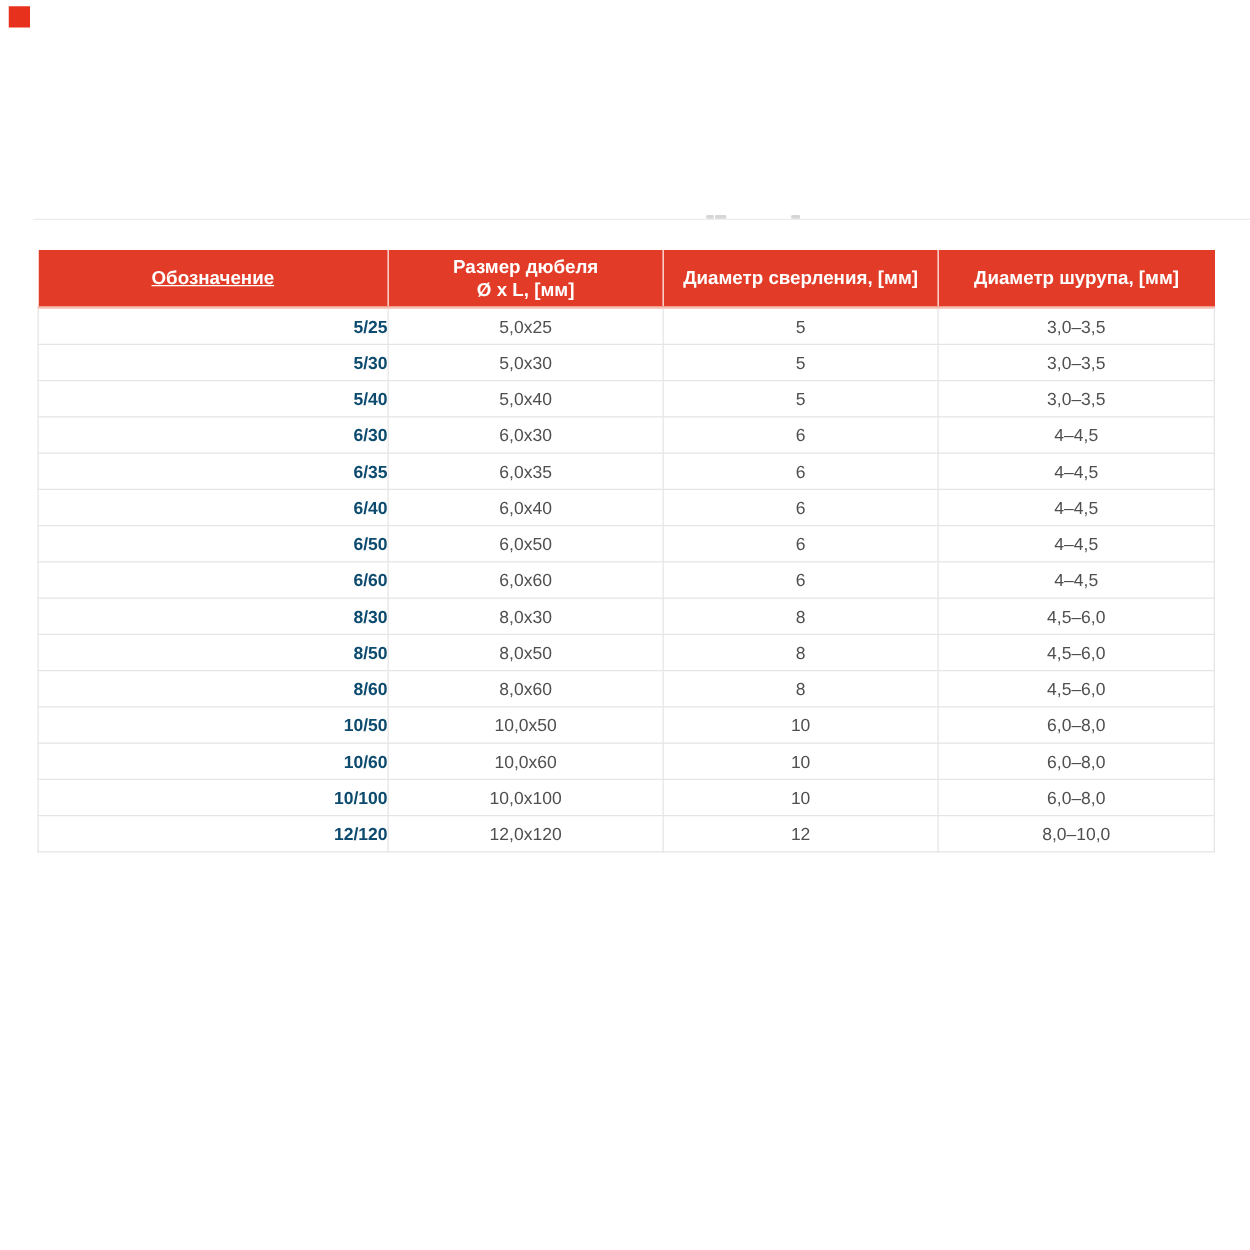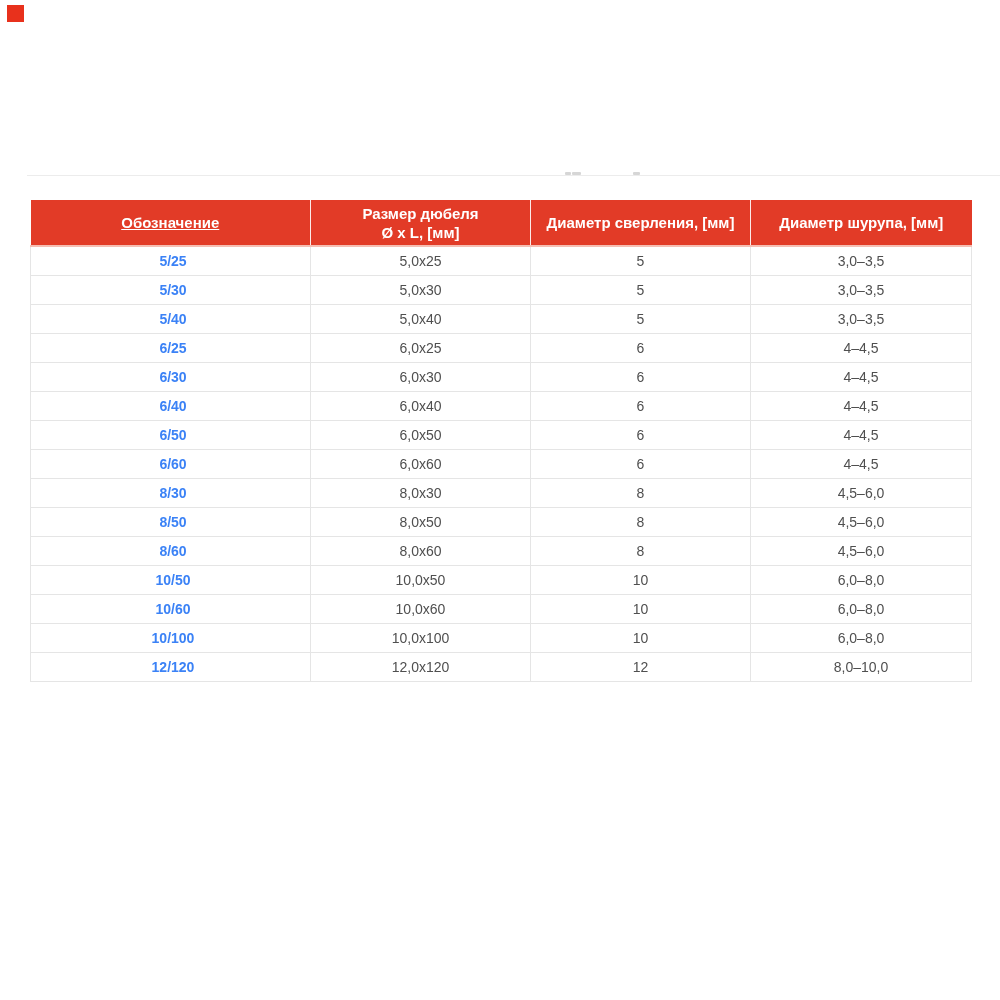--- a/index.html
+++ b/index.html
@@ -34,21 +34,21 @@
     border-left:1px solid rgba(255,255,255,.9);
     border-bottom:2px solid #f5beb3;
   }
   table.spec th.c1{border-left:none;text-decoration:underline;}
   table.spec td{
     height:28px;padding:0;font-size:14px;color:#4f4f4f;
     text-align:center;vertical-align:middle;
     border:1px solid #e5e5e5;background:#ffffff;
   }
   table.spec td.c1{
-    text-align:center;padding-left:5px;font-weight:bold;color:#3b82f6;
+    text-align:right;padding-left:5px;font-weight:bold;color:#0c4a6e;
   }
 </style>
 </head>
 <body>
 
 <div class="red-marker"></div>
 
 <div class="faint-line"></div>
 <div class="smudge s1"></div>
 <div class="smudge s2"></div>
@@ -85,28 +85,28 @@
         <td class="c3">5</td>
         <td class="c4">3,0–3,5</td>
       </tr>
       <tr>
         <td class="c1">5/40</td>
         <td class="c2">5,0x40</td>
         <td class="c3">5</td>
         <td class="c4">3,0–3,5</td>
       </tr>
       <tr>
-        <td class="c1">6/25</td>
-        <td class="c2">6,0x25</td>
+        <td class="c1">6/30</td>
+        <td class="c2">6,0x30</td>
         <td class="c3">6</td>
         <td class="c4">4–4,5</td>
       </tr>
       <tr>
-        <td class="c1">6/30</td>
-        <td class="c2">6,0x30</td>
+        <td class="c1">6/35</td>
+        <td class="c2">6,0x35</td>
         <td class="c3">6</td>
         <td class="c4">4–4,5</td>
       </tr>
       <tr>
         <td class="c1">6/40</td>
         <td class="c2">6,0x40</td>
         <td class="c3">6</td>
         <td class="c4">4–4,5</td>
       </tr>
       <tr>

